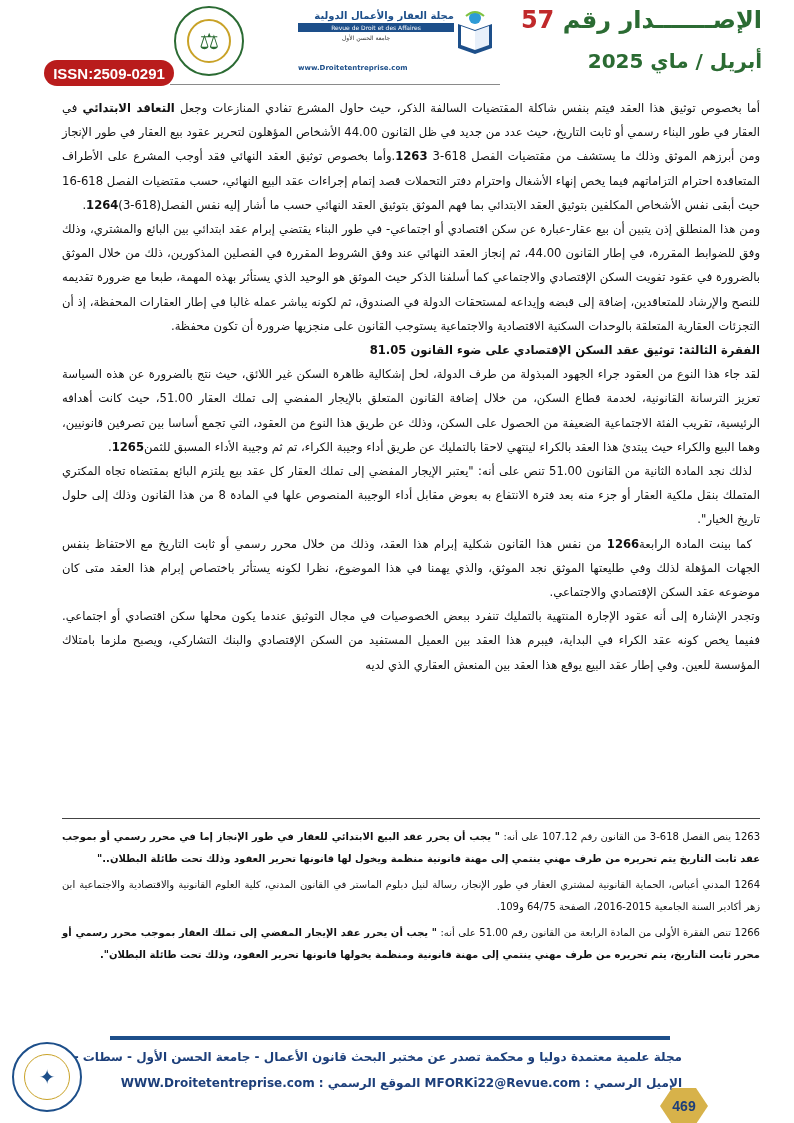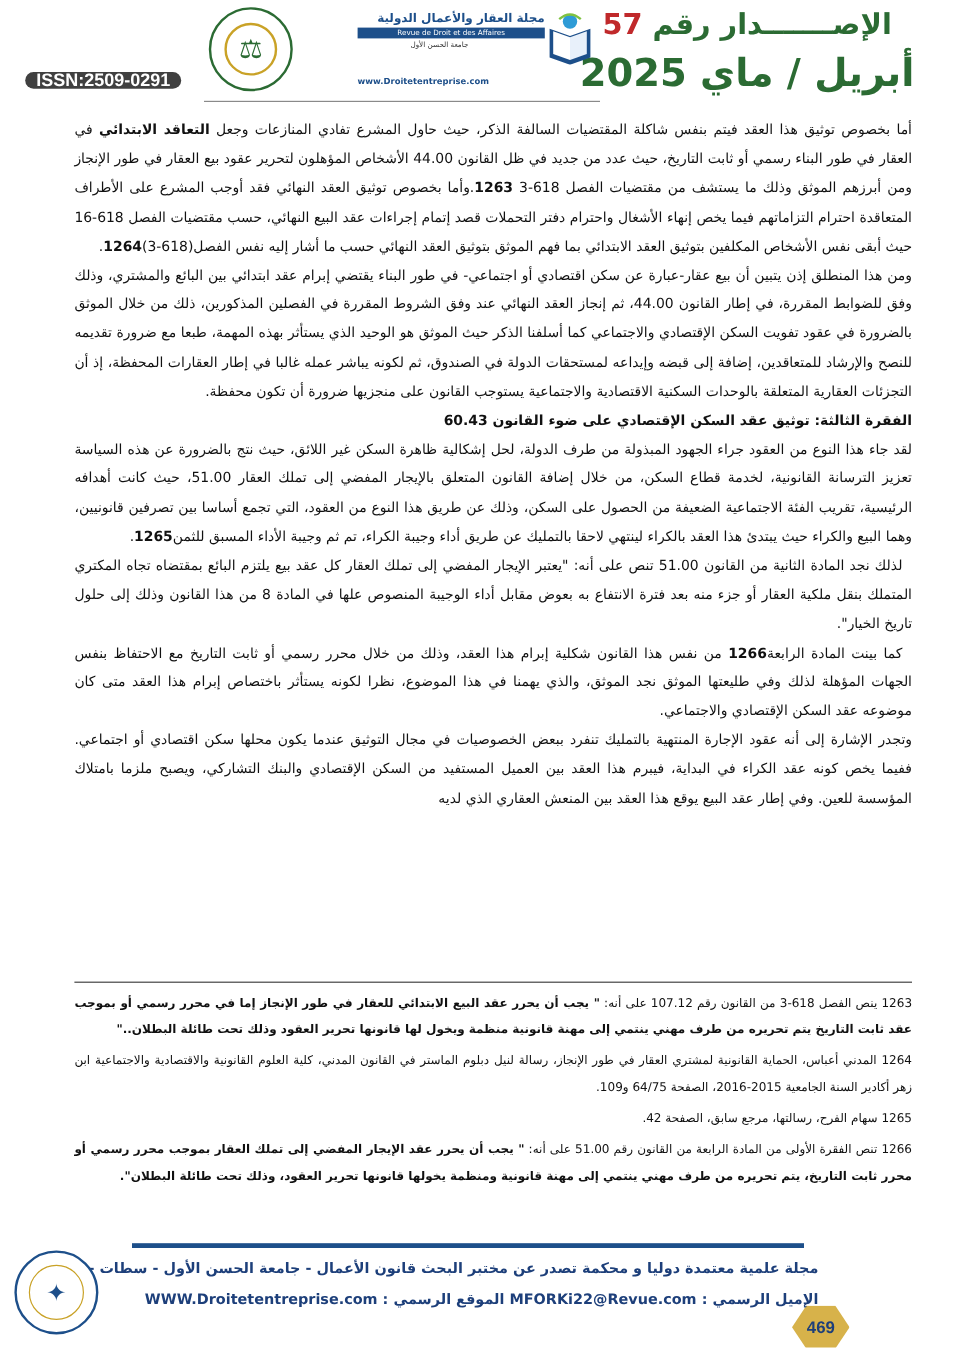--- a/index.html
+++ b/index.html
@@ -3,34 +3,34 @@
 <meta charset="utf-8">
 <style>
   html, body { margin:0; padding:0; background:#ffffff; }
   body { width:794px; height:1123px; position:relative; overflow:hidden;
          font-family:"DejaVu Sans", sans-serif; color:#111; }
   .header { position:absolute; top:0; left:0; width:794px; height:90px; }
   .issue-block { position:absolute; right:32px; top:6px; text-align:right; direction:rtl; }
   .issue-line { font-size:24px; font-weight:bold; color:#2b6b33; line-height:28px; white-space:nowrap;
                 font-family:"DejaVu Sans", sans-serif;text-align:center; }
   .issue-line .num { color:#c0292b; }
-  .date-line { font-size:32px; font-weight:bold; color:#2b6b33; line-height:30px; margin-top:12px;
+  .date-line { font-size:20px; font-weight:bold; color:#2b6b33; line-height:30px; margin-top:12px;
                font-family:"DejaVu Sans", sans-serif; }
   .logos { position:absolute; left:170px; top:4px; width:330px; height:68px; }
   .logo-circle { position:absolute; left:4px; top:2px; width:66px; height:66px; border-radius:50%;
                  border:2px solid #2b6b33; background:#fff; display:flex; align-items:center; justify-content:center; }
   .logo-circle .inner { width:40px; height:40px; border-radius:50%; border:2px solid #c9a227;
                         font-size:22px; color:#2b6b33; display:flex; align-items:center; justify-content:center; }
   .logo-journal { position:absolute; left:128px; top:6px; width:196px; height:62px; }
   .logo-journal .jtitle { font-size:10px; font-weight:bold; color:#1d4f8a; text-align:right; direction:rtl; margin-right:40px; white-space:nowrap; }
   .logo-journal .jsub { font-size:6px; color:#fff; background:#1d4f8a; margin-right:40px; margin-top:2px; padding:1px 3px; text-align:center; white-space:nowrap;}
   .logo-journal .book { position:absolute; right:0; top:0; width:38px; height:44px; }
   .logo-journal .jweb { position:absolute; left:0; bottom:0; font-size:7px; color:#1d4f8a; direction:ltr; font-weight:bold; white-space:nowrap; }
   .logo-journal .univ { position:absolute; left:44px; top:24px; font-size:6px; color:#333; direction:rtl; white-space:nowrap; }
-  .issn { position:absolute; left:21px; top:60px; width:130px; height:14px; background:#404040; color:#fff; border-radius:13px;
+  .issn { position:absolute; left:44px; top:60px; width:130px; height:26px; background:#b91c1c; color:#fff; border-radius:13px;
           font-size:15px; font-weight:bold; display:flex; align-items:center; justify-content:center; direction:ltr;
           font-family:"Liberation Sans", sans-serif; }
   .header-rule { position:absolute; left:170px; top:84px; width:330px; height:1px; background:#8a8a8a; }
 
   .content { position:absolute; top:96px; left:62px; width:698px; direction:rtl; text-align:justify;
              font-size:11.6px; line-height:24.2px; font-family:"DejaVu Sans", sans-serif; }
   .content p { margin:0; }
   .content p.indent { text-indent:8px; }
   .content b { font-weight:bold; }
   .section-title { font-weight:bold; }
@@ -85,32 +85,31 @@
     </div>
   </div>
   <div class="header-rule"></div>
 
   <div class="issn">ISSN:2509-0291</div>
 </div>
 
 <div class="content">
   <p><span>أما بخصوص توثيق هذا العقد فيتم بنفس شاكلة المقتضيات السالفة الذكر، حيث حاول المشرع تفادي المنازعات وجعل </span><b>التعاقد الابتدائي</b><span> في العقار في طور البناء رسمي أو ثابت التاريخ، حيث عدد من جديد في ظل القانون 44.00 الأشخاص المؤهلون لتحرير عقود بيع العقار في طور الإنجاز ومن أبرزهم الموثق وذلك ما يستشف من مقتضيات الفصل 618-3 </span><b>1263</b><span>.وأما بخصوص توثيق العقد النهائي فقد أوجب المشرع على الأطراف المتعاقدة احترام التزاماتهم فيما يخص إنهاء الأشغال واحترام دفتر التحملات قصد إتمام إجراءات عقد البيع النهائي، حسب مقتضيات الفصل 618-16 حيث أبقى نفس الأشخاص المكلفين بتوثيق العقد الابتدائي بما فهم الموثق بتوثيق العقد النهائي حسب ما أشار إليه نفس الفصل(618-3)</span><b>1264</b><span>.</span></p>
   <p><span>ومن هذا المنطلق إذن يتبين أن بيع عقار-عبارة عن سكن اقتصادي أو اجتماعي- في طور البناء يقتضي إبرام عقد ابتدائي بين البائع والمشتري، وذلك وفق للضوابط المقررة، في إطار القانون 44.00، ثم إنجاز العقد النهائي عند وفق الشروط المقررة في الفصلين المذكورين، ذلك من خلال الموثق بالضرورة في عقود تفويت السكن الإقتصادي والاجتماعي كما أسلفنا الذكر حيث الموثق هو الوحيد الذي يستأثر بهذه المهمة، طبعا مع ضرورة تقديمه للنصح والإرشاد للمتعاقدين، إضافة إلى قبضه وإيداعه لمستحقات الدولة في الصندوق، ثم لكونه يباشر عمله غالبا في إطار العقارات المحفظة، إذ أن التجزئات العقارية المتعلقة بالوحدات السكنية الاقتصادية والاجتماعية يستوجب القانون على منجزيها ضرورة أن تكون محفظة.</span></p>
-  <p class="section-title">الفقرة الثالثة: توثيق عقد السكن الإقتصادي على ضوء القانون 60.43</p>
+  <p class="section-title">الفقرة الثالثة: توثيق عقد السكن الإقتصادي على ضوء القانون 81.05</p>
   <p><span>لقد جاء هذا النوع من العقود جراء الجهود المبذولة من طرف الدولة، لحل إشكالية ظاهرة السكن غير اللائق، حيث نتج بالضرورة عن هذه السياسة تعزيز الترسانة القانونية، لخدمة قطاع السكن، من خلال إضافة القانون المتعلق بالإيجار المفضي إلى تملك العقار 51.00، حيث كانت أهدافه الرئيسية، تقريب الفئة الاجتماعية الضعيفة من الحصول على السكن، وذلك عن طريق هذا النوع من العقود، التي تجمع أساسا بين تصرفين قانونيين، وهما البيع والكراء حيث يبتدئ هذا العقد بالكراء لينتهي لاحقا بالتمليك عن طريق أداء وجيبة الكراء، تم ثم وجيبة الأداء المسبق للثمن</span><b>1265</b><span>.</span></p>
   <p class="indent"><span>لذلك نجد المادة الثانية من القانون 51.00 تنص على أنه: "يعتبر الإيجار المفضي إلى تملك العقار كل عقد بيع يلتزم البائع بمقتضاه تجاه المكتري المتملك بنقل ملكية العقار أو جزء منه بعد فترة الانتفاع به بعوض مقابل أداء الوجيبة المنصوص علها في المادة 8 من هذا القانون وذلك إلى حلول تاريخ الخيار".</span></p>
   <p class="indent"><span>كما بينت المادة الرابعة</span><b>1266</b><span> من نفس هذا القانون شكلية إبرام هذا العقد، وذلك من خلال محرر رسمي أو ثابت التاريخ مع الاحتفاظ بنفس الجهات المؤهلة لذلك وفي طليعتها الموثق نجد الموثق، والذي يهمنا في هذا الموضوع، نظرا لكونه يستأثر باختصاص إبرام هذا العقد متى كان موضوعه عقد السكن الإقتصادي والاجتماعي.</span></p>
   <p><span>وتجدر الإشارة إلى أنه عقود الإجارة المنتهية بالتمليك تنفرد ببعض الخصوصيات في مجال التوثيق عندما يكون محلها سكن اقتصادي أو اجتماعي. ففيما يخص كونه عقد الكراء في البداية، فيبرم هذا العقد بين العميل المستفيد من السكن الإقتصادي والبنك التشاركي، ويصبح ملزما بامتلاك المؤسسة للعين. وفي إطار عقد البيع يوقع هذا العقد بين المنعش العقاري الذي لديه</span></p>
 </div>
 
 <div class="fn-rule"></div>
 <div class="footnotes">
   <p><span>1263 ينص الفصل 618-3 من القانون رقم 107.12 على أنه: </span><b>" يجب أن يحرر عقد البيع الابتدائي للعقار في طور الإنجاز إما في محرر رسمي أو بموجب عقد ثابت التاريخ يتم تحريره من طرف مهني ينتمي إلى مهنة قانونية منظمة ويخول لها قانونها تحرير العقود وذلك تحت طائلة البطلان.."</b></p>
   <p><span>1264 المدني أعباس، الحماية القانونية لمشتري العقار في طور الإنجاز، رسالة لنيل دبلوم الماستر في القانون المدني، كلية العلوم القانونية والاقتصادية والاجتماعية ابن زهر أكادير السنة الجامعية 2015-2016، الصفحة 64/75 و109.</span></p>
-  <p><span>1265 سهام الفرح، رسالتها، مرجع سابق، الصفحة 42.</span></p>
   <p><span>1266 تنص الفقرة الأولى من المادة الرابعة من القانون رقم 51.00 على أنه: </span><b>" يجب أن يحرر عقد الإيجار المفضي إلى تملك العقار بموجب محرر رسمي أو محرر ثابت التاريخ، يتم تحريره من طرف مهني ينتمي إلى مهنة قانونية ومنظمة يخولها قانونها تحرير العقود، وذلك تحت طائلة البطلان".</b></p>
 </div>
 
 <div class="footer">
   <div class="footer-rule"></div>
   <div class="page-badge">
     <div class="shape"></div>
     <div class="num">469</div>
   </div>
   <div class="footer-line1">مجلة علمية معتمدة دوليا و محكمة تصدر عن مختبر البحث قانون الأعمال - جامعة الحسن الأول - سطات - المغرب</div>

